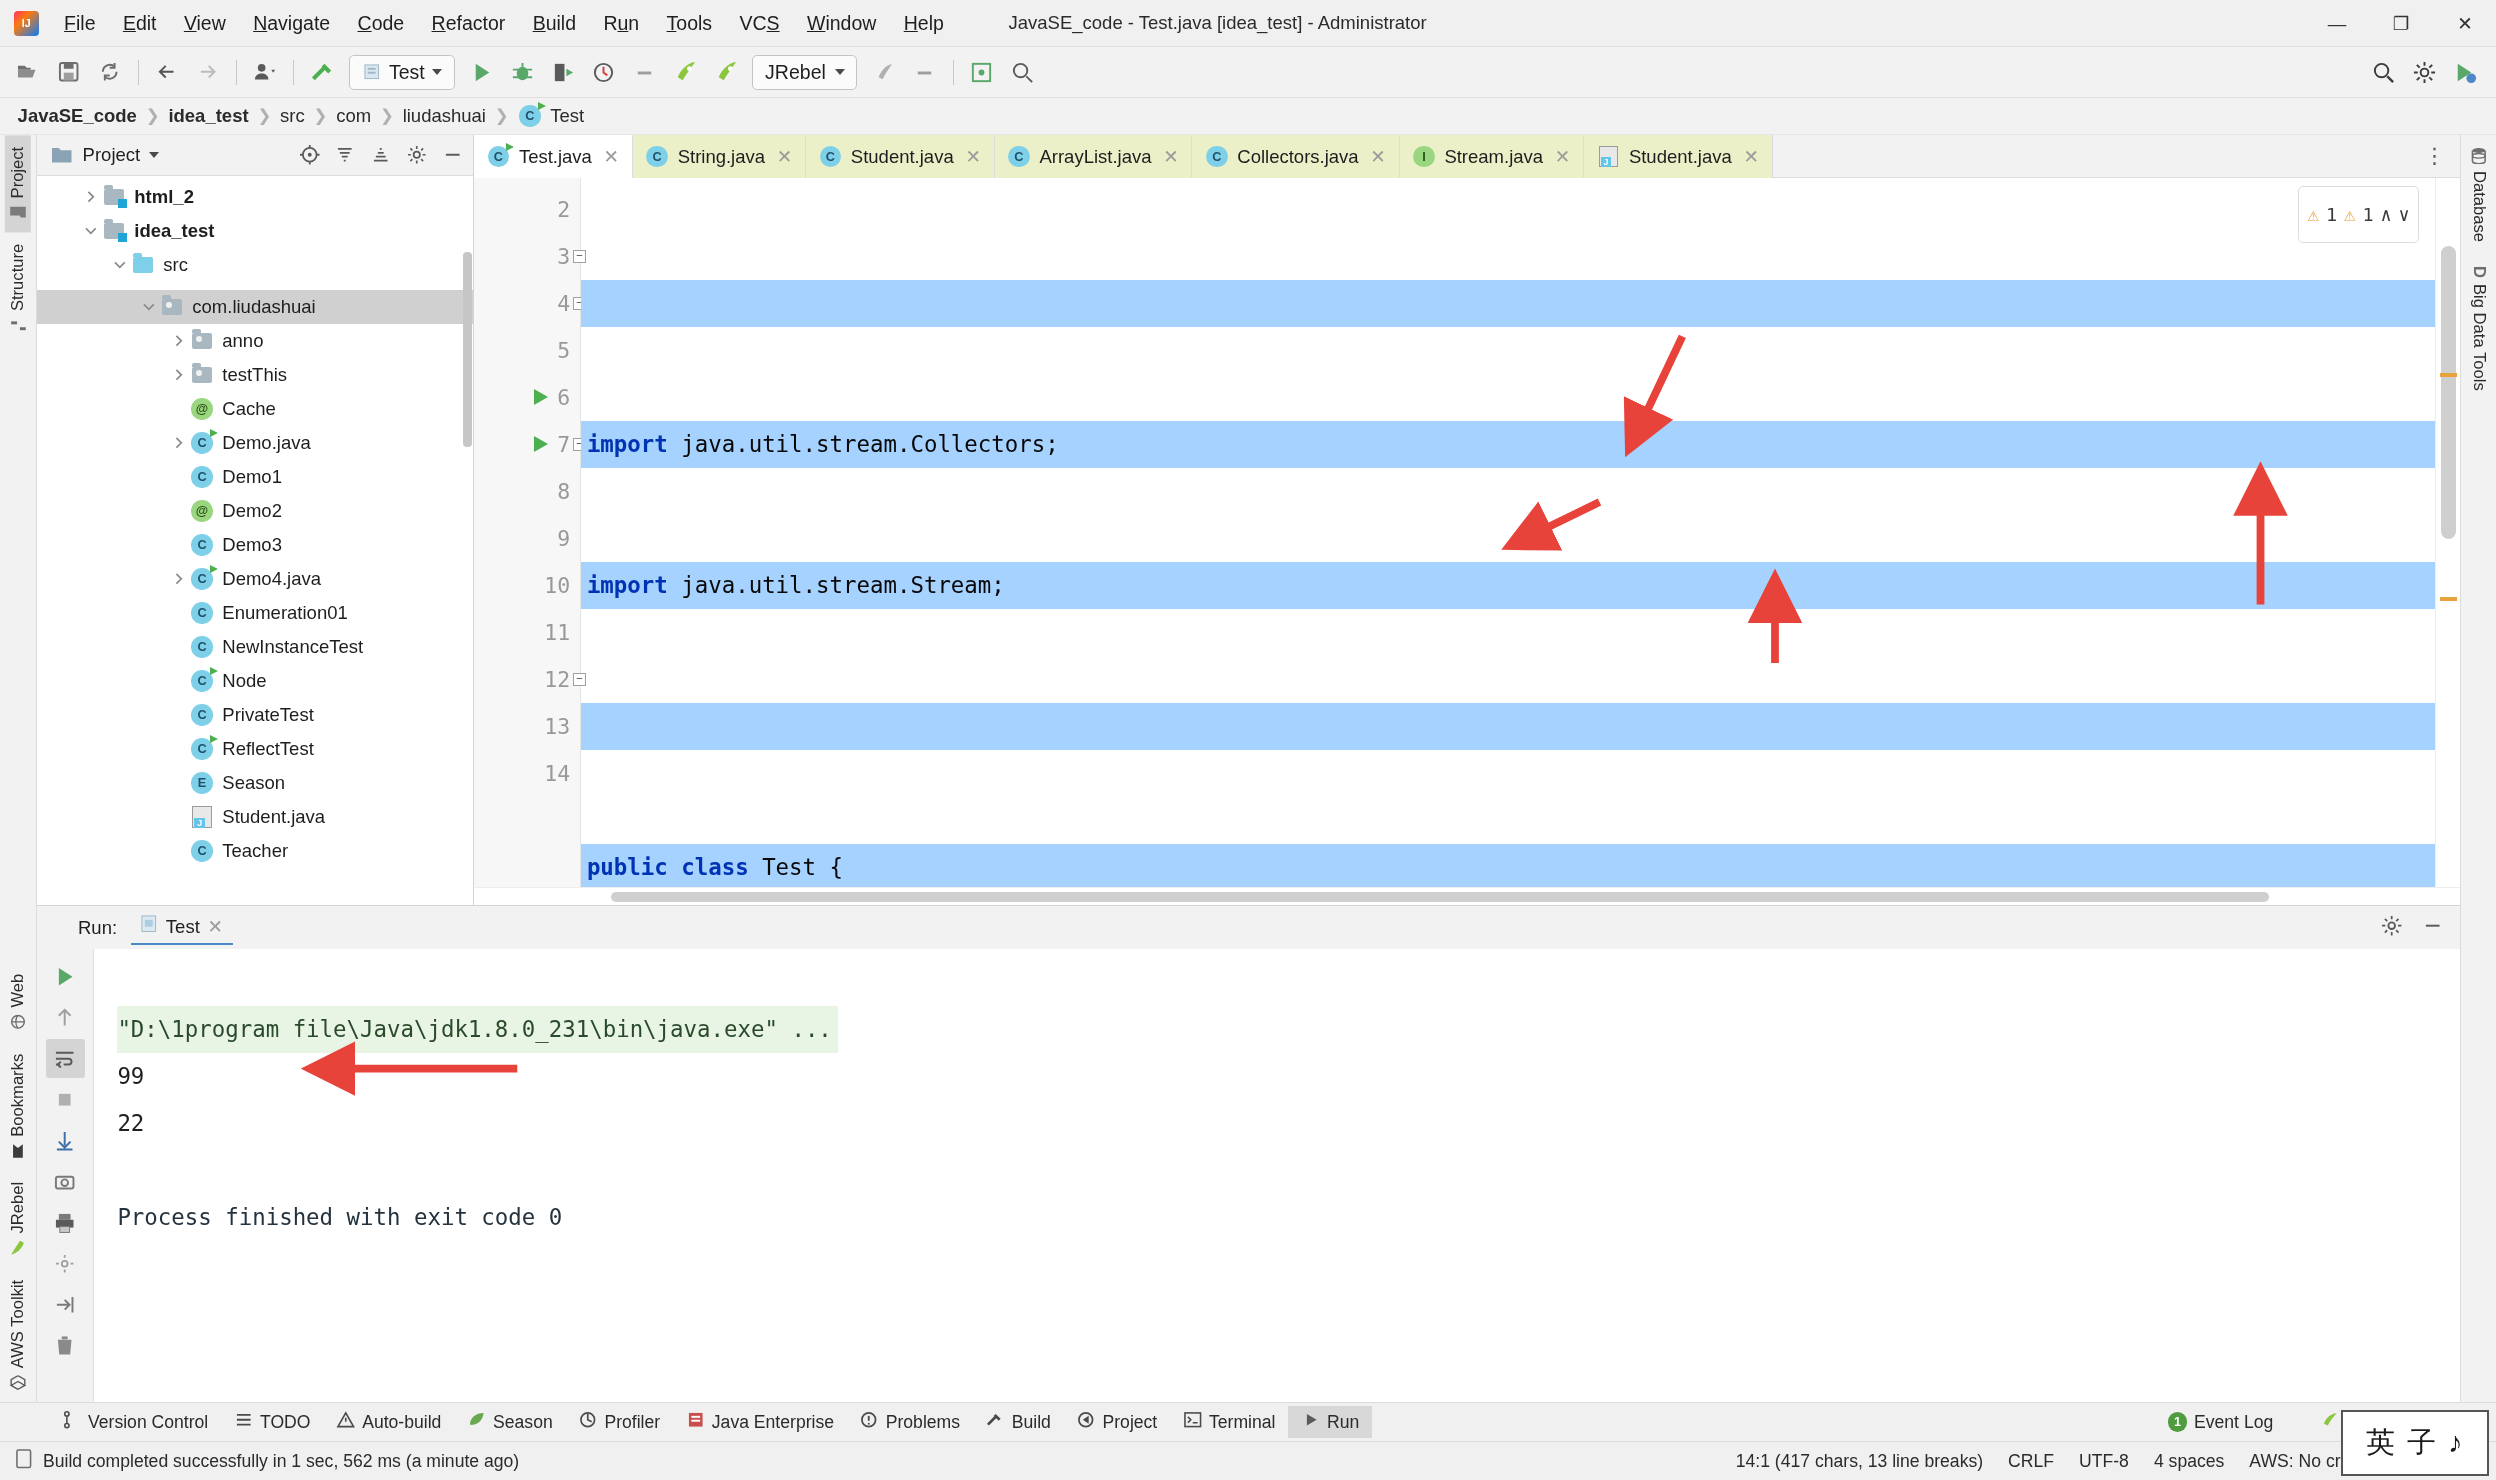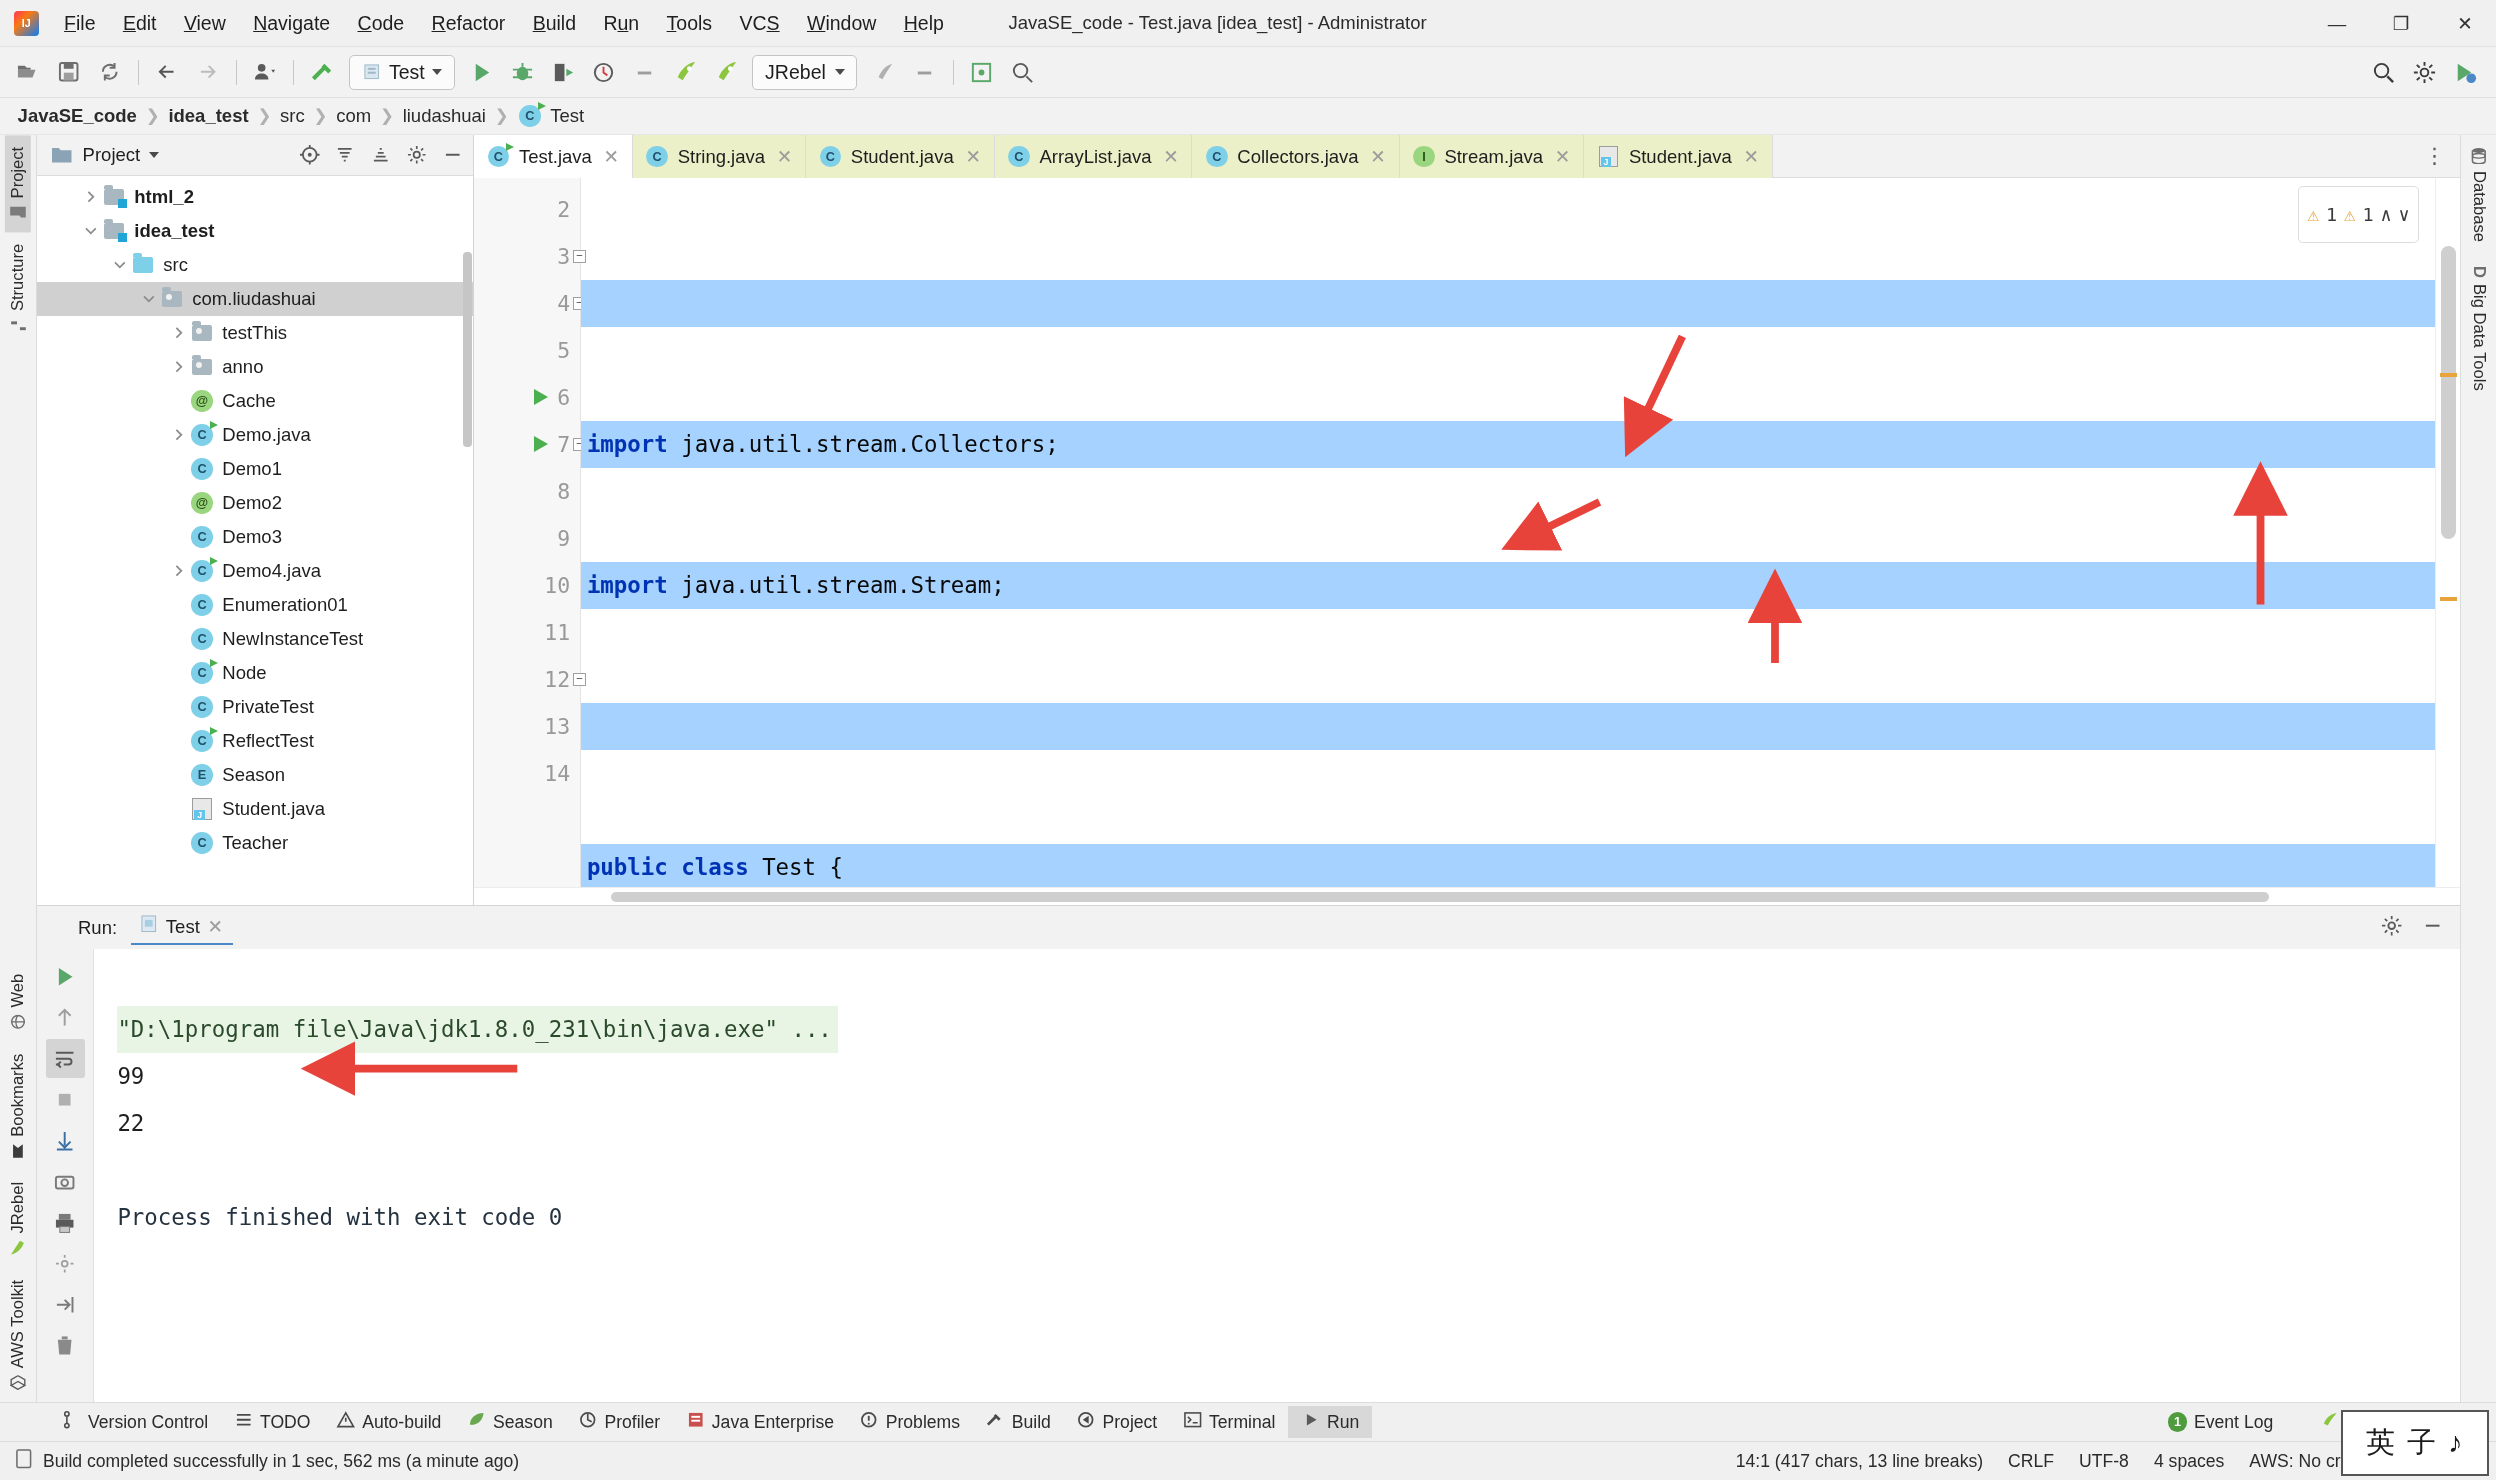--- a/index.html
+++ b/index.html
@@ -572,21 +572,21 @@
                 <span class="arrow">
                   <svg width="13.7" height="13.7" viewBox="0 0 14 14">
                     <path d="M2 4.5l5 5 5-5" fill="none" stroke="#8c8c8c" stroke-width="1.8"></path>
                   </svg>
                 </span>
                 <span class="ticon">
                   <span class="folder blue"></span>
                 </span>
                 <span>src</span>
               </div>
-              <div class="tnode sel" style="padding-left: 101px;">
+              <div class="tnode sel" style="padding-left: 101px; margin-top: 8px;">
                 <span class="arrow">
                   <svg width="13.7" height="13.7" viewBox="0 0 14 14">
                     <path d="M2 4.5l5 5 5-5" fill="none" stroke="#8c8c8c" stroke-width="1.8"></path>
                   </svg>
                 </span>
                 <span class="ticon">
                   <span class="folder">
                     <span class="pkgdot"></span>
                   </span>
                 </span>
@@ -596,34 +596,34 @@
                 <span class="arrow">
                   <svg width="13.7" height="13.7" viewBox="0 0 14 14">
                     <path d="M4.5 2l5 5-5 5" fill="none" stroke="#8c8c8c" stroke-width="1.8"></path>
                   </svg>
                 </span>
                 <span class="ticon">
                   <span class="folder">
                     <span class="pkgdot"></span>
                   </span>
                 </span>
-                <span>testThis</span>
+                <span>anno</span>
               </div>
               <div class="tnode" style="padding-left: 131px;">
                 <span class="arrow">
                   <svg width="13.7" height="13.7" viewBox="0 0 14 14">
                     <path d="M4.5 2l5 5-5 5" fill="none" stroke="#8c8c8c" stroke-width="1.8"></path>
                   </svg>
                 </span>
                 <span class="ticon">
                   <span class="folder">
                     <span class="pkgdot"></span>
                   </span>
                 </span>
-                <span>anno</span>
+                <span>testThis</span>
               </div>
               <div class="tnode" style="padding-left: 131px;">
                 <span class="arrow"></span>
                 <span class="ticon">
                   <span class="cls green">@</span>
                 </span>
                 <span>Cache</span>
               </div>
               <div class="tnode" style="padding-left: 131px;">
                 <span class="arrow">

